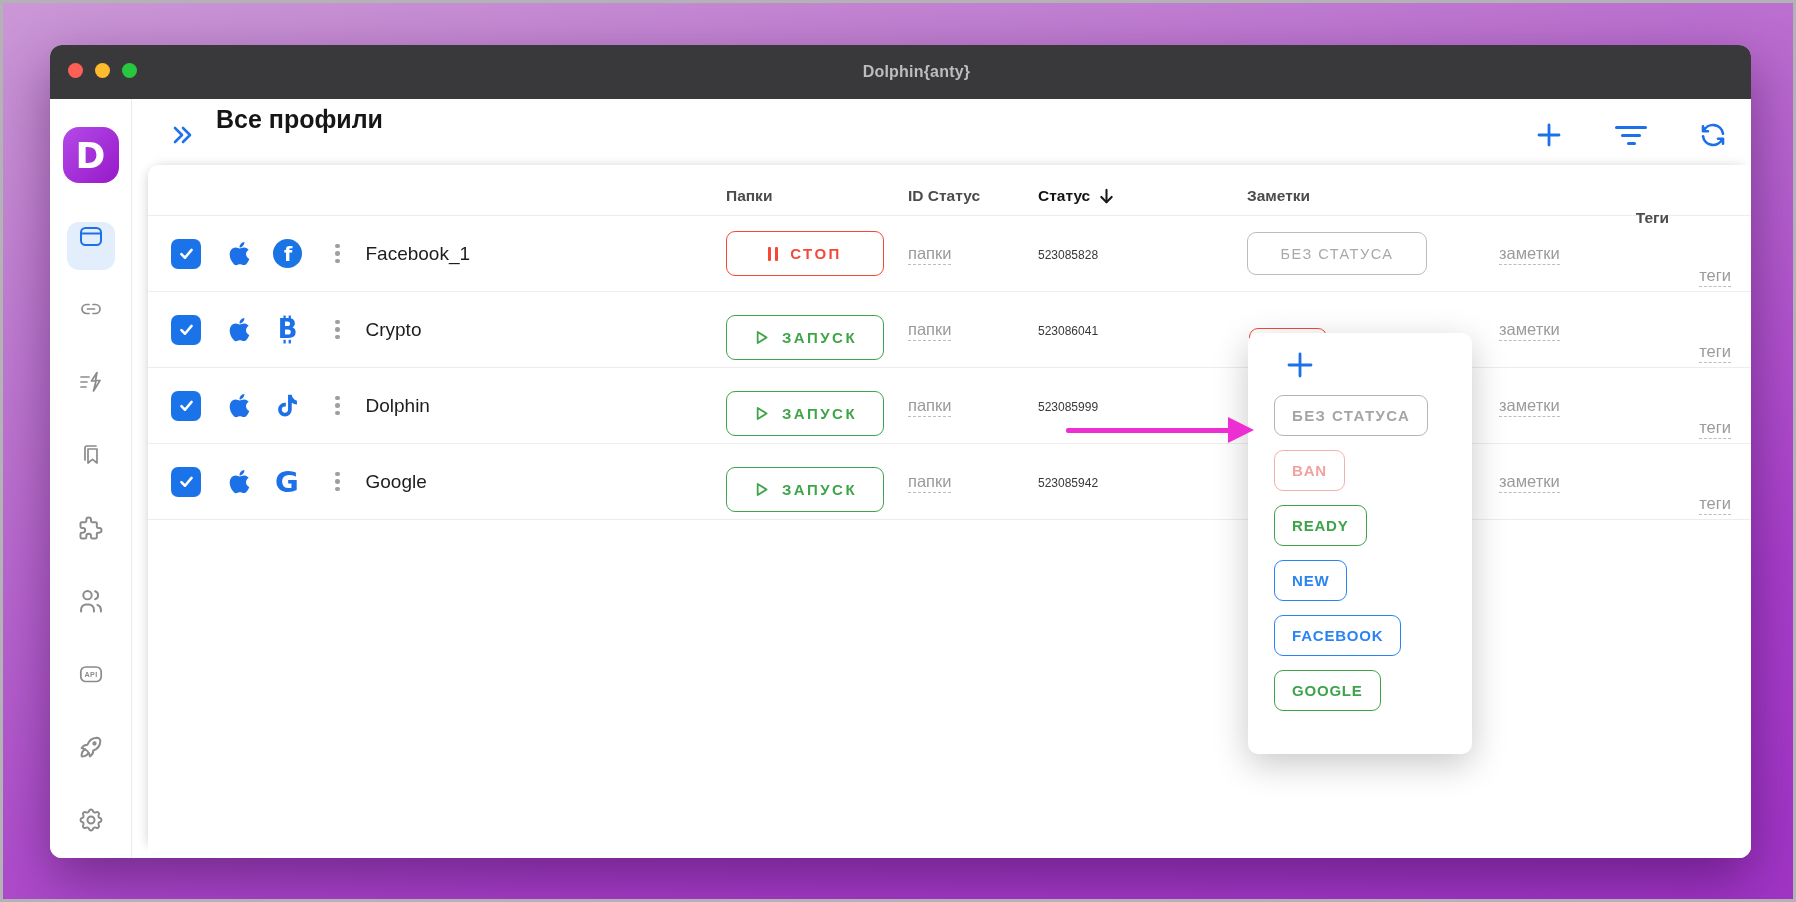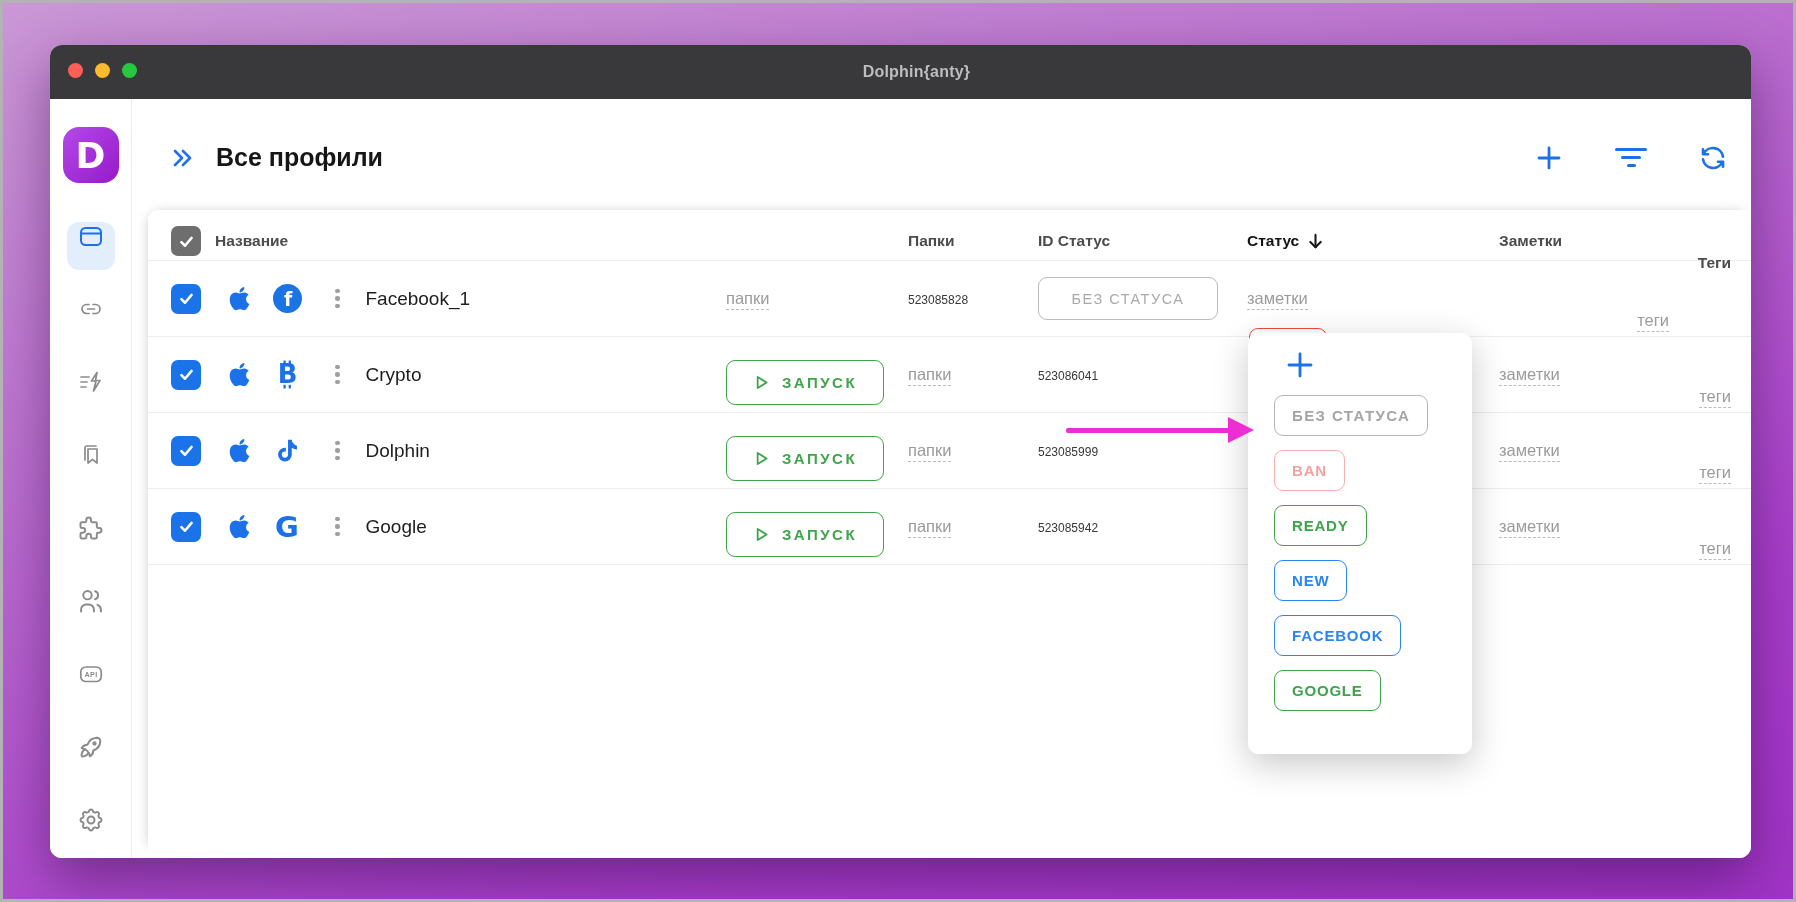--- a/index.html
+++ b/index.html
@@ -40,21 +40,21 @@
     color:#fff; font-weight:bold; font-size:36px; font-family:"DejaVu Sans",sans-serif;
   }
   .nav { margin-top:39px; display:flex; flex-direction:column; gap:25px; align-items:center; }
   .nav-item { width:48px; height:48px; border-radius:12px; display:flex; justify-content:center; cursor:pointer; }
   .nav-item.active { background:#e2eefc; }
   .nav-item svg { stroke:#8b8b8b; fill:none; stroke-width:1.7; stroke-linecap:round; stroke-linejoin:round; }
   .nav-item.active svg { stroke:#1c70e8; stroke-width:2; }
 
   
   .main { flex:1; display:flex; flex-direction:column; }
-  .pagehead { height:111px; display:flex; align-items:center; padding:6px 14px 0 36px; }
+  .pagehead { height:66px; display:flex; padding:6px 14px 0 36px; }
   .chevrons { display:flex; align-items:center; cursor:pointer; }
   .page-title { margin-left:20px; font-size:25px; font-weight:bold; color:#161616; }
   .head-actions { margin-left:auto; display:flex; align-items:center; gap:50px; padding-right:8px; }
   .icon-btn { width:32px; height:32px; display:flex; align-items:center; justify-content:center; cursor:pointer; }
 
   .filter-icon { display:flex; flex-direction:column; align-items:center; gap:5px; }
   .filter-icon i { display:block; background:#1c70e8; height:3px; border-radius:2px; }
   .filter-icon i:nth-child(1){ width:32px; }
   .filter-icon i:nth-child(2){ width:20px; }
   .filter-icon i:nth-child(3){ width:9px; }
@@ -253,28 +253,20 @@
                   <path d="M20 11a8.1 8.1 0 0 0-15.5-2m-.5-4v4h4"></path>
                   <path d="M4 13a8.1 8.1 0 0 0 15.5 2m.5 4v-4h-4"></path>
                 </svg>
             </span>
           </div>
         </div>
 
         <div class="card">
 
           <div class="grid-row thead">
-            <div class="name-cell">
-              <span class="cb gray">
-                <svg width="17" height="17" viewBox="0 0 16 16" fill="none" stroke="#fff" stroke-width="2.4" stroke-linecap="round" stroke-linejoin="round">
-                    <polyline points="3.2,8.6 6.6,12 12.8,4.6"></polyline>
-                  </svg>
-              </span>
-              <span class="th th-label">Название</span>
-            </div>
             <div></div>
             <div class="th">Папки</div>
             <div class="th">ID Статус</div>
             <div class="th status-h">
               <span>Статус</span>
               <svg width="17" height="19" viewBox="0 0 18 20" fill="none" stroke="#1a1a1a" stroke-width="2.2" stroke-linecap="round" stroke-linejoin="round">
                   <line x1="9" y1="3" x2="9" y2="16"></line>
                   <polyline points="3.5,10.5 9,16 14.5,10.5"></polyline>
                 </svg>
             </div>
@@ -299,20 +291,29 @@
                     <circle cx="15.5" cy="15.5" r="14.5" fill="#1b74e4"></circle>
                     <text x="16.2" y="22.5" text-anchor="middle" font-size="19" font-weight="bold" fill="#fff" font-family="DejaVu Sans, sans-serif">f</text>
                   </svg>
                 </span>
               <span class="kebab">
                   <i></i>
                   <i></i>
                   <i></i>
                 </span>
               <span class="pname">Facebook_1</span>
+            </div>
+            <div>
+              <button class="btn stop">
+                <span class="pause-icon">
+                    <i></i>
+                    <i></i>
+                  </span>
+                <span>СТОП</span>
+              </button>
             </div>
             <div><span class="dashed">папки</span></div>
             <div><span class="id-text">523085828</span></div>
             <div><button class="status-btn">БЕЗ СТАТУСА</button></div>
             <div><span class="dashed">заметки</span></div>
             <div class="tags-cell"><span class="dashed">теги</span></div>
           </div>
 
           <div class="grid-row trow">
             <div class="name-cell">

